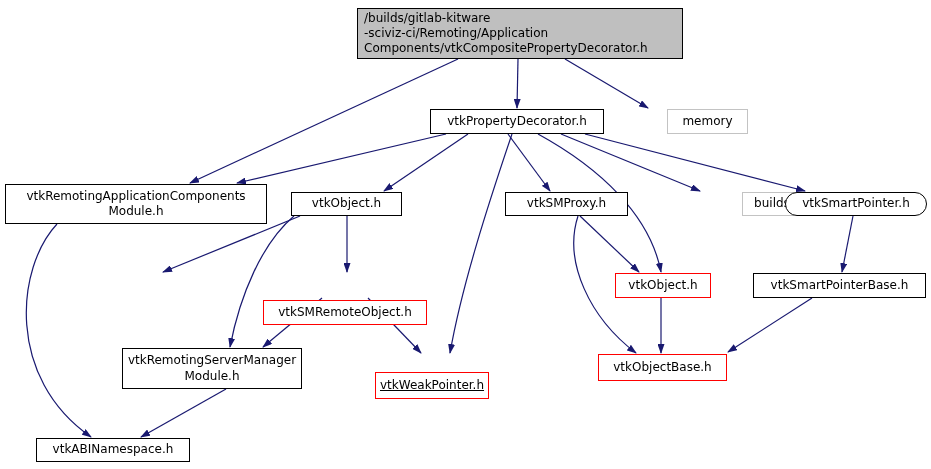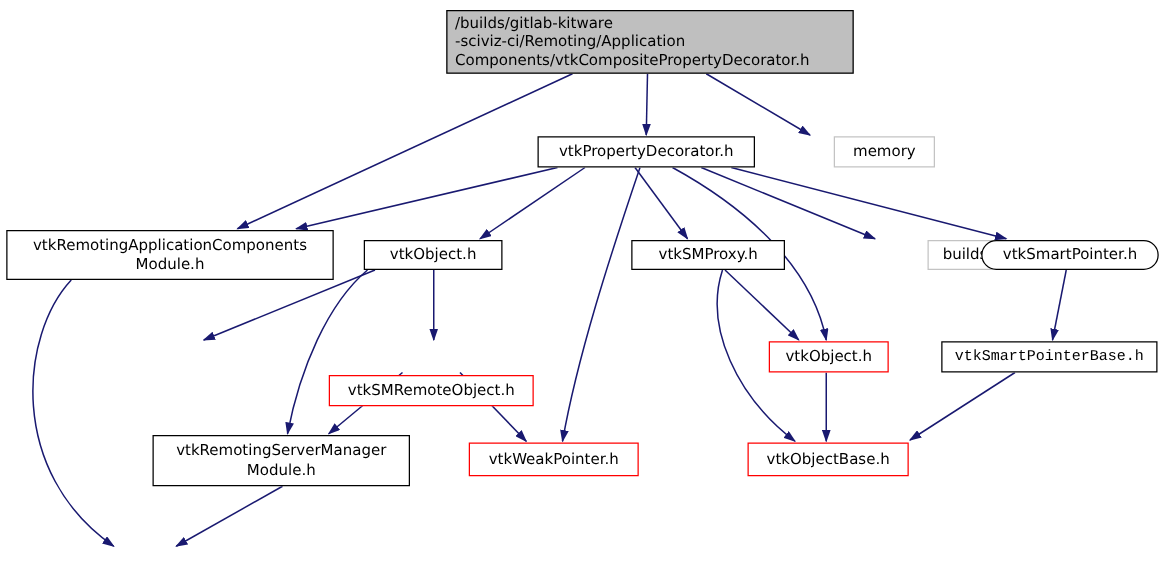--- a/index.html
+++ b/index.html
@@ -89,18 +89,19 @@
     <div class="node normal" style="left: 430px; top: 109px; width: 174px; height: 25px;">vtkPropertyDecorator.h</div>
     <div class="node system" style="left: 627px; top: 109px; width: 81px; height: 25px;">memory</div>
     <div class="node normal" style="left: 5px; top: 184px; width: 262px; height: 40px;">vtkRemotingApplicationComponents
 Module.h</div>
     <div class="node normal" style="left: 291px; top: 192px; width: 111px; height: 24px;">vtkObject.h</div>
     <div class="node normal" style="left: 505px; top: 192px; width: 123px; height: 24px;">vtkSMProxy.h</div>
     <div class="node system" style="left: 702px; top: 192px; width: 60px; height: 24px;">builds</div>
     <div class="node normal" style="left: 785px; top: 192px; width: 142px; height: 24px; border-radius: 12px;">vtkSmartPointer.h</div>
     <div class="node red" style="left: 263px; top: 273px; width: 164px; height: 25px; margin-top: 27px;">vtkSMRemoteObject.h</div>
     <div class="node red" style="left: 615px; top: 273px; width: 96px; height: 25px;">vtkObject.h</div>
-    <div class="node normal" style="left: 753px; top: 273px; width: 173px; height: 25px; font-family: Liberation Mono, monospace;">vtkSmartPointerBase.h</div>
-    <div class="node normal" style="left: 122px; top: 348px; width: 206px; height: 41px;">vtkRemotingServerManager
+    <div class="node normal" style="left: 753px; top: 273px; width: 173px; height: 25px;">vtkSmartPointerBase.h</div>
+    <div class="node normal" style="left: 122px; top: 348px; width: 180px; height: 41px;">vtkRemotingServerManager
 Module.h</div>
-    <div class="node red" style="left: 375px; top: 354px; width: 136px; height: 27px;">vtkWeakPointer.h</div>
+    <div class="node red" style="left: 375px; top: 372px; width: 114px; height: 27px; text-decoration: underline;">vtkWeakPointer.h</div>
     <div class="node red" style="left: 598px; top: 354px; width: 129px; height: 27px;">vtkObjectBase.h</div>
+    <div class="node normal" style="left: 36px; top: 438px; width: 154px; height: 24px;">vtkABINamespace.h</div>
   </div>
 
 </body></html>

